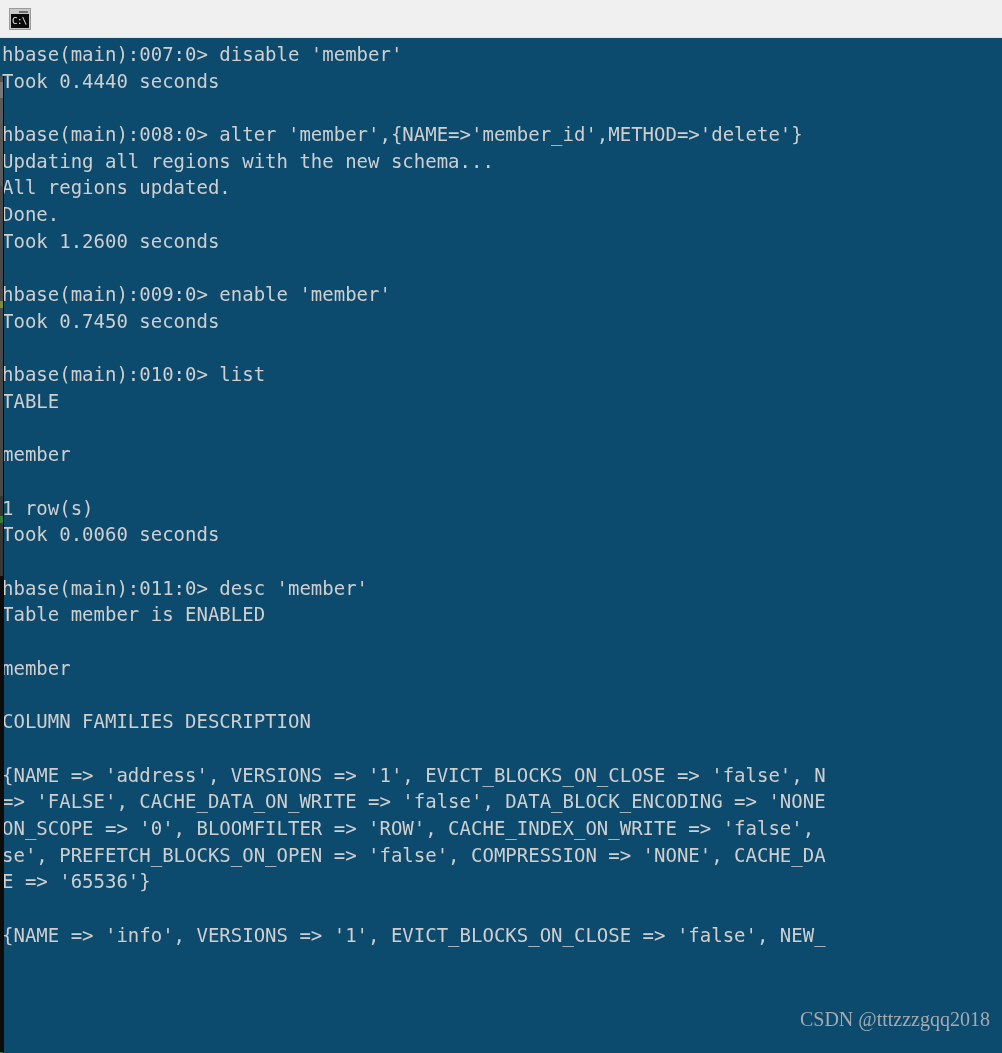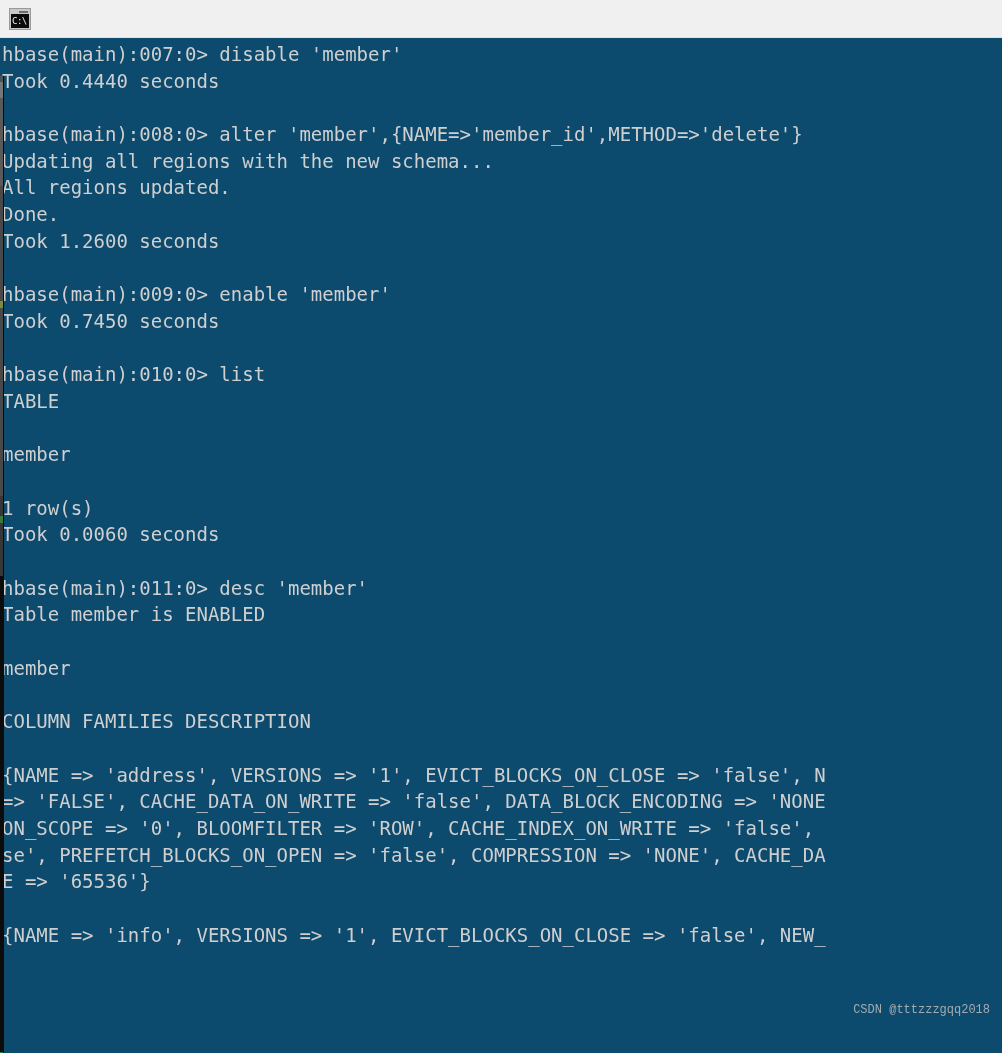--- a/index.html
+++ b/index.html
@@ -140,23 +140,23 @@
     position: absolute;
     left: 0; top: 976px;
     width: 3px; height: 9px;
     background: #2f7a3c;
   }
 
   
   #watermark {
     position: absolute;
     right: 12px;
-    bottom: 36px;
-    font-family: Liberation Mono, monospace;
-    font-size: 12px;
+    bottom: 22px;
+    font-family: Liberation Serif, serif;
+    font-size: 20px;
     color: #b9b9b9;
     white-space: nowrap;
     opacity: 0.88;
   }
 </style>
 </head>
 <body>
 
 <div id="titlebar">
   <div id="cmd-icon">

